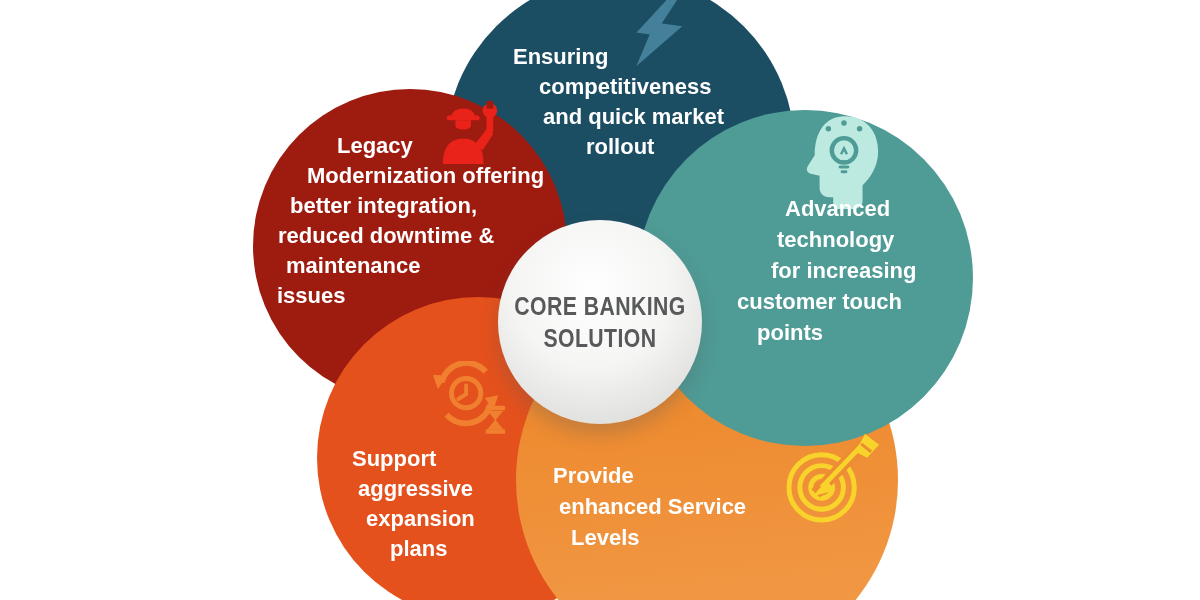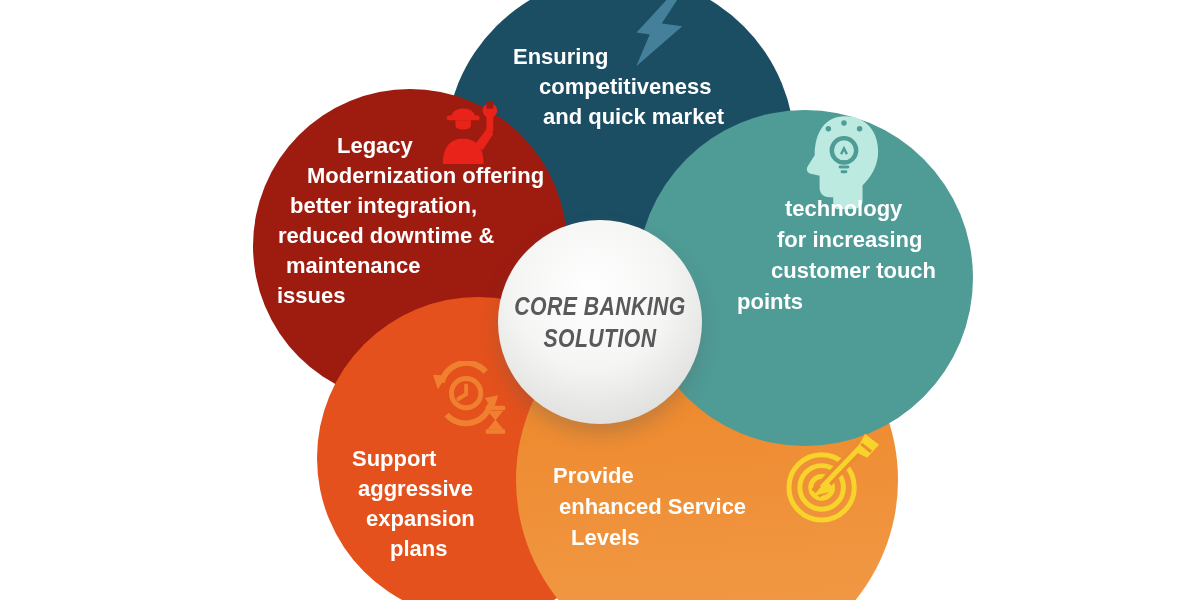--- a/index.html
+++ b/index.html
@@ -53,21 +53,21 @@
 
   #t-br{left:553px;top:460px;line-height:31px;}
   #t-br span:nth-child(1){margin-left:0;}
   #t-br span:nth-child(2){margin-left:6px;}
   #t-br span:nth-child(3){margin-left:18px;}
 
   #sphere{
     position:absolute;left:498px;top:220px;width:204px;height:204px;border-radius:50%;z-index:9;
     background:radial-gradient(circle at 46% 34%, #FFFFFF 0%, #F5F5F4 45%, #E2E2E0 75%, #CFCFCC 100%);
     box-shadow:0 10px 18px rgba(90,90,90,.28);
-    display:flex;align-items:center;justify-content:center;font-style:italic;
+    display:flex;align-items:center;justify-content:center;
   }
   #sphere-label{
     text-align:center;font-weight:700;font-size:25px;line-height:32px;letter-spacing:.5px;
     transform:scaleX(.85);
   }
   .icon{position:absolute;z-index:8;}
   .icon svg{display:block;width:100%;height:100%;}
   #i-bolt{left:622px;top:-5px;width:74px;height:74px;transform:rotate(8deg);}
   #i-head{left:802px;top:112px;width:82px;height:104px;}
   #i-worker{left:438px;top:96px;width:64px;height:68px;}
@@ -142,23 +142,25 @@
       <polygon points="27,69 41,53 50,63" fill="currentColor"></polygon>
       <polygon points="70,24 80,6 94,17 82,30" fill="currentColor"></polygon>
       <line x1="76" y1="16" x2="86" y2="24" stroke="var(--c-br)" stroke-width="3"></line>
     </svg>
   </span>
 
   <div class="ptext" id="t-top">
     <span>Ensuring</span>
     <span>competitiveness</span>
     <span>and quick market</span>
+    <span>rollout</span>
   </div>
 
   <div class="ptext" id="t-right">
+    <span>Advanced</span>
     <span>technology</span>
     <span>for increasing</span>
     <span>customer touch</span>
     <span>points</span>
   </div>
 
   <div class="ptext" id="t-left">
     <span>Legacy</span>
     <span>Modernization offering</span>
     <span>better integration,</span>

